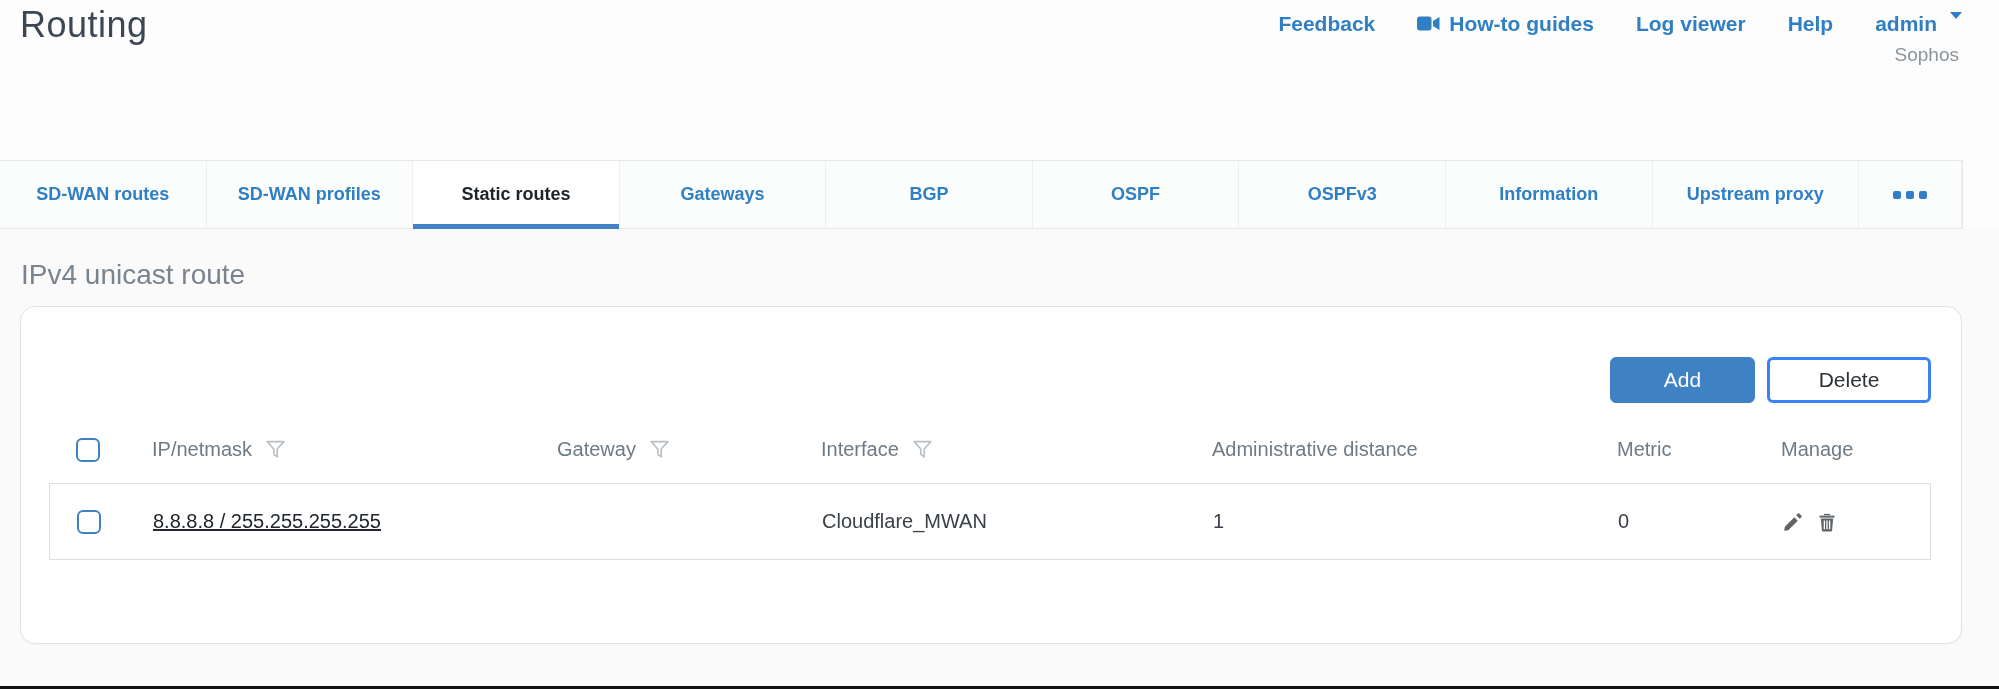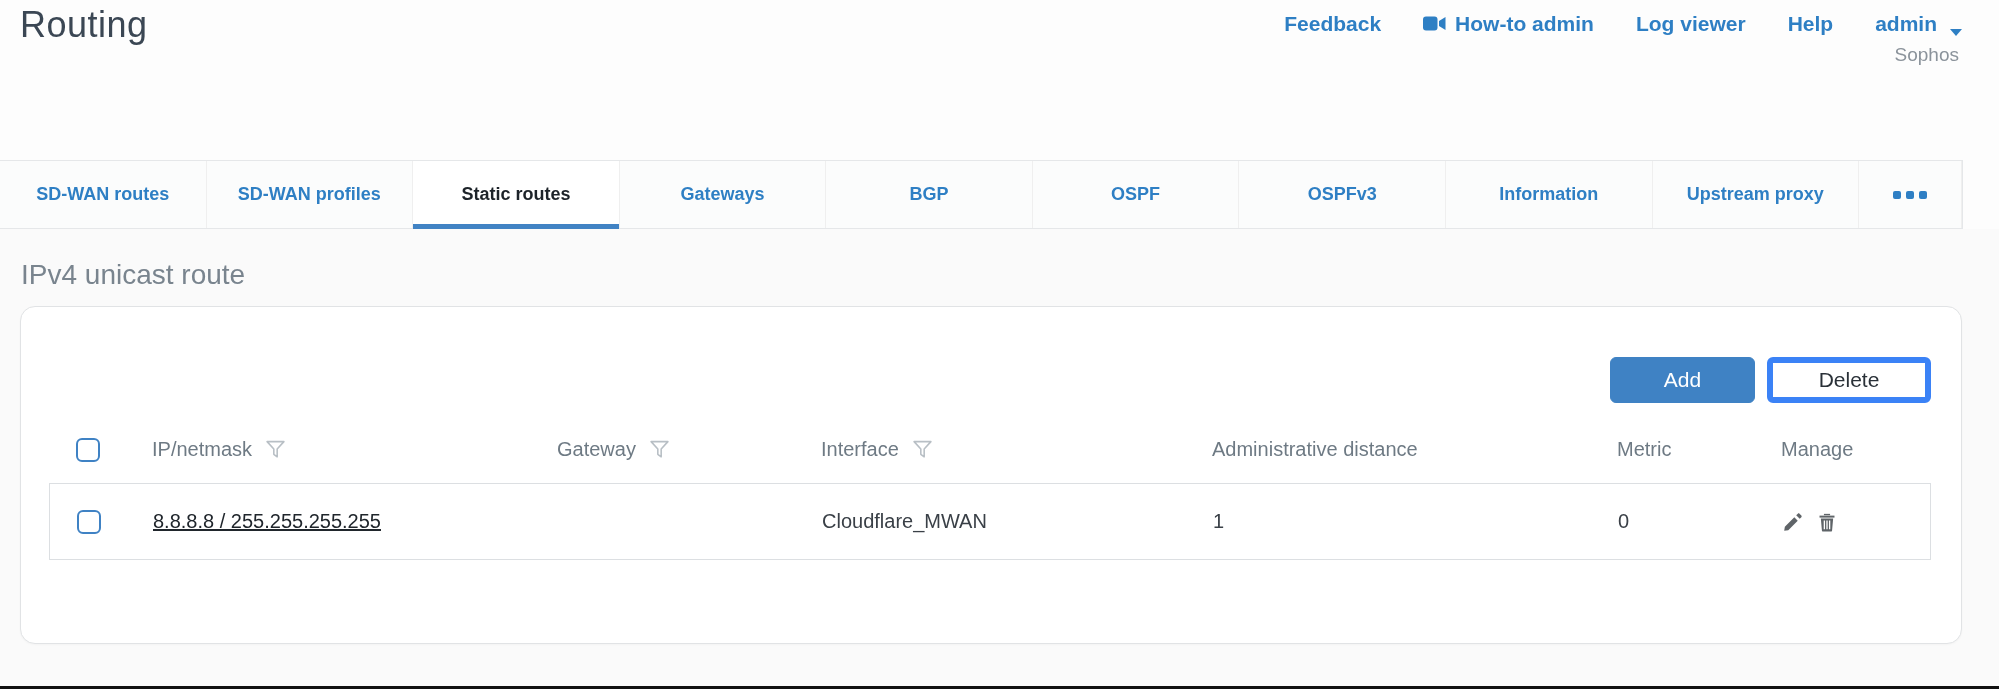--- a/index.html
+++ b/index.html
@@ -16,21 +16,21 @@
   .page-title {
     position:absolute; left:20px; top:4px;
     font-size:36px; font-weight:400; color:#3b4754; letter-spacing:0.5px;
   }
   .topnav {
     position:absolute; right:37px; top:12px;
     display:flex; align-items:center; gap:42px;
   }
   .topnav a {
     color:#2e7fc4; text-decoration:none; font-size:21px; font-weight:600;
-    display:flex; align-items:flex-end; gap:9px; cursor:pointer; white-space:nowrap;
+    display:flex; align-items:flex-start; gap:9px; cursor:pointer; white-space:nowrap;
   }
   .caret-down {
     display:inline-block; width:0; height:0; margin-left:4px;
     border-left:6px solid transparent; border-right:6px solid transparent;
     border-top:7px solid #2e7fc4;
   }
   .brand {
     position:absolute; right:40px; top:44px;
     color:#8b939b; font-size:19px;
   }
@@ -69,21 +69,21 @@
     padding:50px 30px 13px 30px;
   }
   .btn {
     font-family:"Liberation Sans", sans-serif;
     font-size:21px; border-radius:6px; height:46px; cursor:pointer;
   }
   .btn-primary {
     background:#3f82c4; color:#ffffff; border:1px solid #3f82c4; width:145px;
   }
   .btn-secondary {
-    background:#ffffff; color:#2a3138; border:6px solid #3b82f6; width:164px;
+    background:#ffffff; color:#2a3138; border:3px solid #3b82f6; width:164px;
   }
   
   .table { margin:0 30px 0 28px; }
   .thead, .trow { display:flex; align-items:center; }
   .thead { height:67px; color:#6e7a84; font-size:20px; }
   .trow {
     height:77px; border:1px solid #dcdfe2; background:#fff;
     font-size:20px; color:#3a4047;
   }
   .cell { display:flex; align-items:center; gap:13px; padding-right:10px; }
@@ -114,21 +114,21 @@
     <a>
         <span>Feedback</span>
       </a>
     <a>
       <span class="icon">
         <svg width="23" height="15" viewBox="0 0 23 15">
             <rect x="0" y="0.5" width="14.5" height="14" rx="3" fill="#2e7fc4"></rect>
             <polygon points="16,5 22.5,1 22.5,14 16,10" fill="#2e7fc4"></polygon>
           </svg>
       </span>
-      <span>How-to admin</span>
+      <span>How-to guides</span>
     </a>
     <a>
         <span>Log viewer</span>
       </a>
     <a>
         <span>Help</span>
       </a>
     <a>
       <span>admin</span>
       <span class="caret-down"></span>

